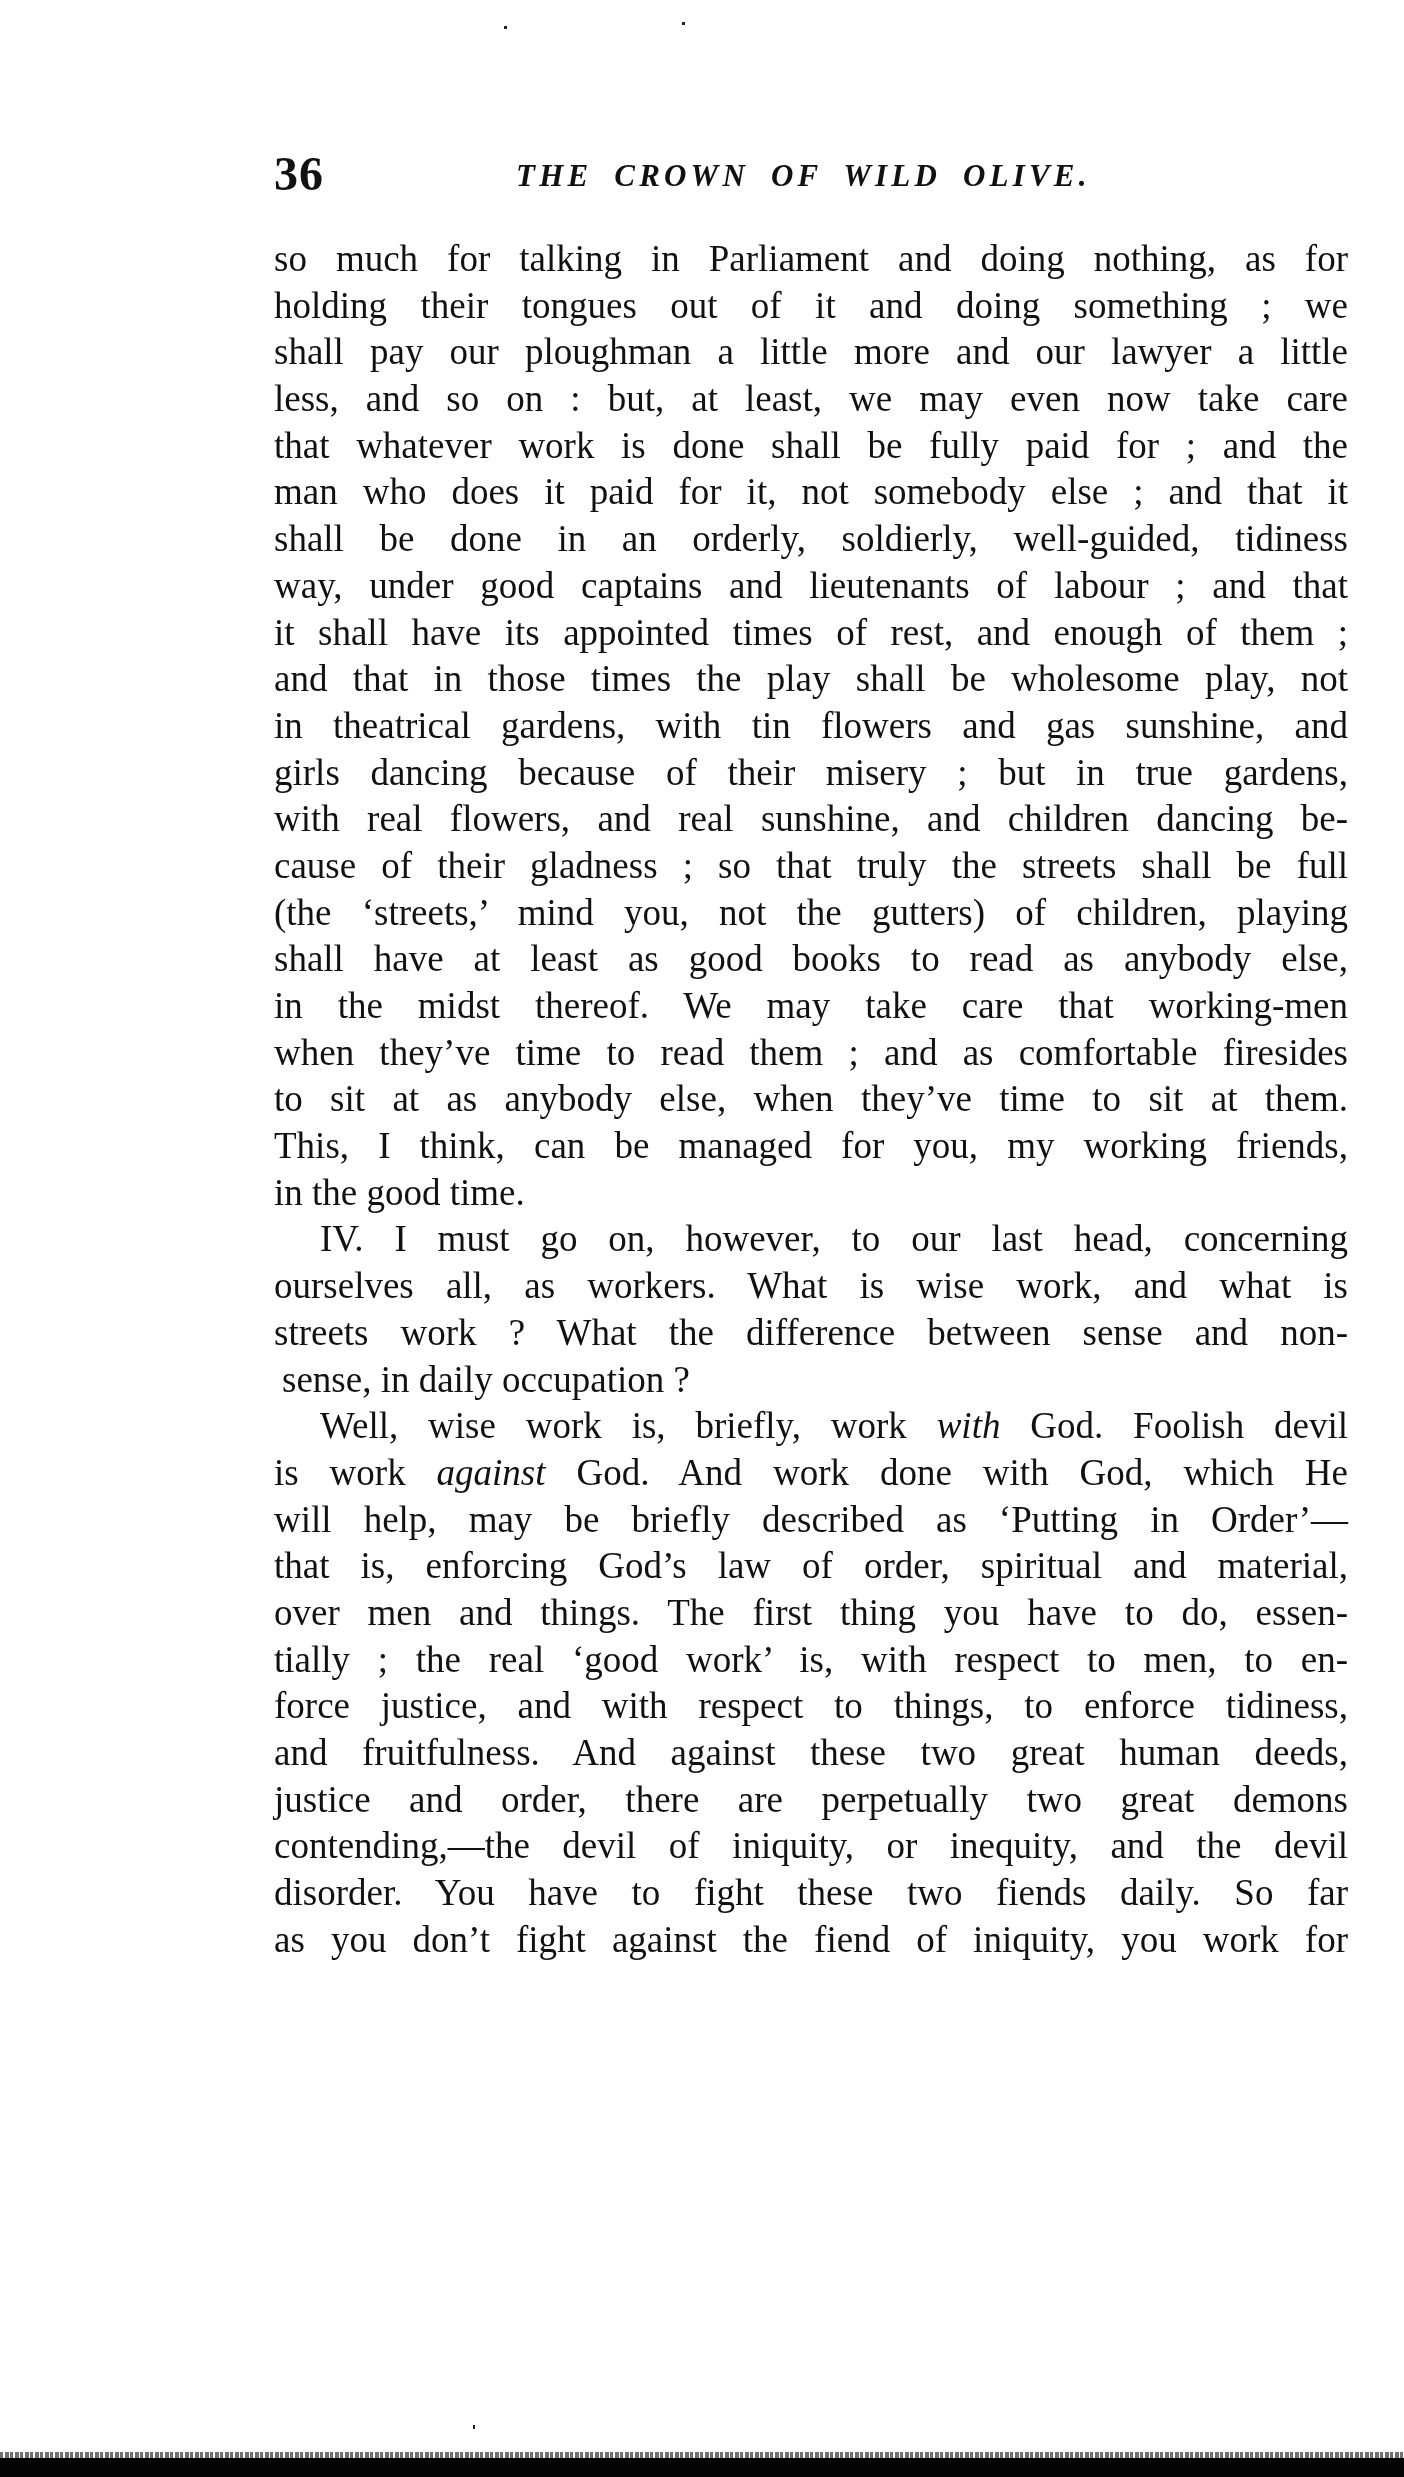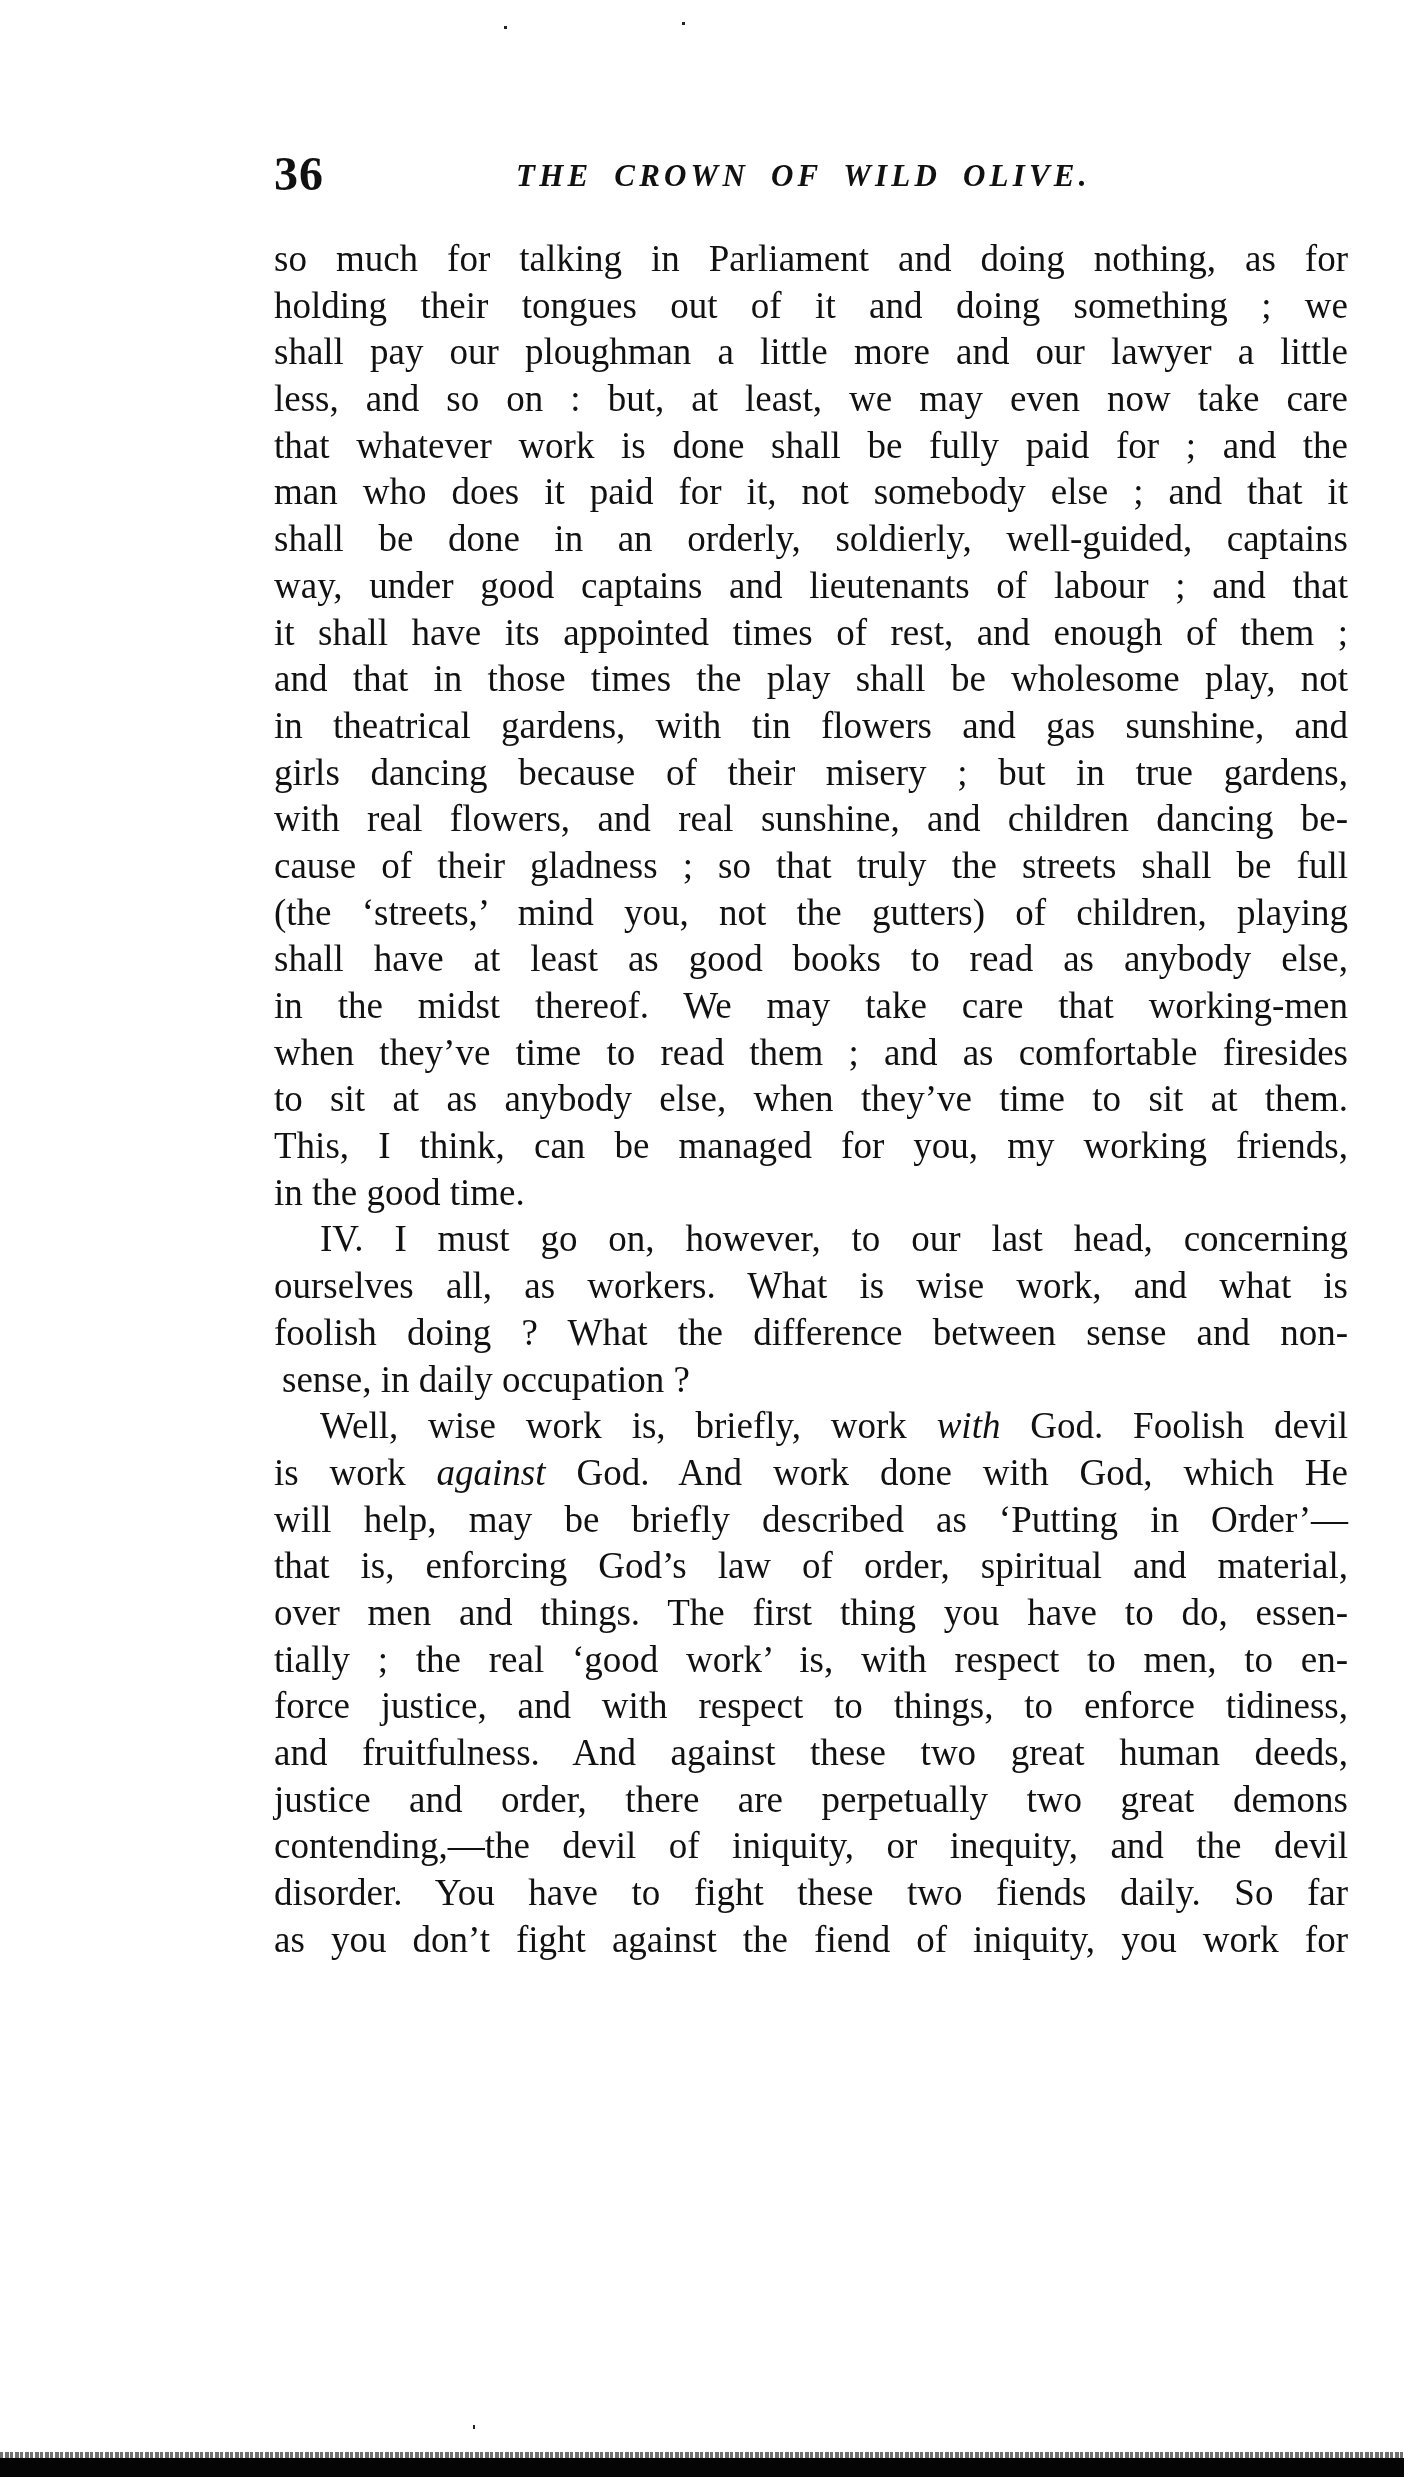--- a/index.html
+++ b/index.html
@@ -96,38 +96,38 @@
 <div class="page-number">36</div>
 <div class="running-head">THE CROWN OF WILD OLIVE.</div>
 
 <div class="text-block" id="text-block">
     <div class="line" style="white-space: normal; word-spacing: 0px;">so much for talking in Parliament and doing nothing, as for</div>
     <div class="line" style="white-space: normal; word-spacing: 0px;">holding their tongues out of it and doing something ; we</div>
     <div class="line" style="white-space: normal; word-spacing: 0px;">shall pay our ploughman a little more and our lawyer a little</div>
     <div class="line" style="white-space: normal; word-spacing: 0px;">less, and so on : but, at least, we may even now take care</div>
     <div class="line" style="white-space: normal; word-spacing: 0px;">that whatever work is done shall be fully paid for ; and the</div>
     <div class="line" style="white-space: normal; word-spacing: 0px;">man who does it paid for it, not somebody else ; and that it</div>
-    <div class="line" style="white-space: normal; word-spacing: 0px;">shall be done in an orderly, soldierly, well-guided, captains</div>
+    <div class="line" style="white-space: normal; word-spacing: 0px;">shall be done in an orderly, soldierly, well-guided, tidiness</div>
     <div class="line" style="white-space: normal; word-spacing: 0px;">way, under good captains and lieutenants of labour ; and that</div>
     <div class="line" style="white-space: normal; word-spacing: 0px;">it shall have its appointed times of rest, and enough of them ;</div>
     <div class="line" style="white-space: normal; word-spacing: 0px;">and that in those times the play shall be wholesome play, not</div>
     <div class="line" style="white-space: normal; word-spacing: 0px;">in theatrical gardens, with tin flowers and gas sunshine, and</div>
     <div class="line" style="white-space: normal; word-spacing: 0px;">girls dancing because of their misery ; but in true gardens,</div>
     <div class="line" style="white-space: normal; word-spacing: 0px;">with real flowers, and real sunshine, and children dancing be-</div>
     <div class="line" style="white-space: normal; word-spacing: 0px;">cause of their gladness ; so that truly the streets shall be full</div>
     <div class="line" style="white-space: normal; word-spacing: 0px;">(the ‘streets,’ mind you, not the gutters) of children, playing</div>
     <div class="line" style="white-space: normal; word-spacing: 0px;">shall have at least as good books to read as anybody else,</div>
     <div class="line" style="white-space: normal; word-spacing: 0px;">in the midst thereof.  We may take care that working-men</div>
     <div class="line" style="white-space: normal; word-spacing: 0px;">when they’ve time to read them ; and as comfortable firesides</div>
     <div class="line" style="white-space: normal; word-spacing: 0px;">to sit at as anybody else, when they’ve time to sit at them.</div>
     <div class="line" style="white-space: normal; word-spacing: 0px;">This, I think, can be managed for you, my working friends,</div>
     <div class="line last" style="white-space: normal; word-spacing: 0px;">in the good time.</div>
     <div class="line indent" style="white-space: normal; word-spacing: 0px;">IV. I must go on, however, to our last head, concerning</div>
     <div class="line" style="white-space: normal; word-spacing: 0px;">ourselves all, as workers.  What is wise work, and what is</div>
-    <div class="line" style="white-space: normal; word-spacing: 0px;">foolish doing ?  What the difference between sense and non-</div>
+    <div class="line" style="white-space: normal; word-spacing: 0px;">streets work ?  What the difference between sense and non-</div>
     <div class="line last" style="white-space: normal; word-spacing: 0px; margin-left: 8px;">sense, in daily occupation ?</div>
     <div class="line indent" style="white-space: normal; word-spacing: 0px;"><span>Well, wise work is, briefly, work </span><span class="seg-italic">with</span><span> God.  Foolish devil</span></div>
     <div class="line" style="white-space: normal; word-spacing: 0px;"><span>is work </span><span class="seg-italic">against</span><span> God.  And work done with God, which He</span></div>
     <div class="line" style="white-space: normal; word-spacing: 0px;">will help, may be briefly described as ‘Putting in Order’—</div>
     <div class="line" style="white-space: normal; word-spacing: 0px;">that is, enforcing God’s law of order, spiritual and material,</div>
     <div class="line" style="white-space: normal; word-spacing: 0px;">over men and things.  The first thing you have to do, essen-</div>
     <div class="line" style="white-space: normal; word-spacing: 0px;">tially ; the real ‘good work’ is, with respect to men, to en-</div>
     <div class="line" style="white-space: normal; word-spacing: 0px;">force justice, and with respect to things, to enforce tidiness,</div>
     <div class="line" style="white-space: normal; word-spacing: 0px;">and fruitfulness.  And against these two great human deeds,</div>
     <div class="line" style="white-space: normal; word-spacing: 0px;">justice and order, there are perpetually two great demons</div>

